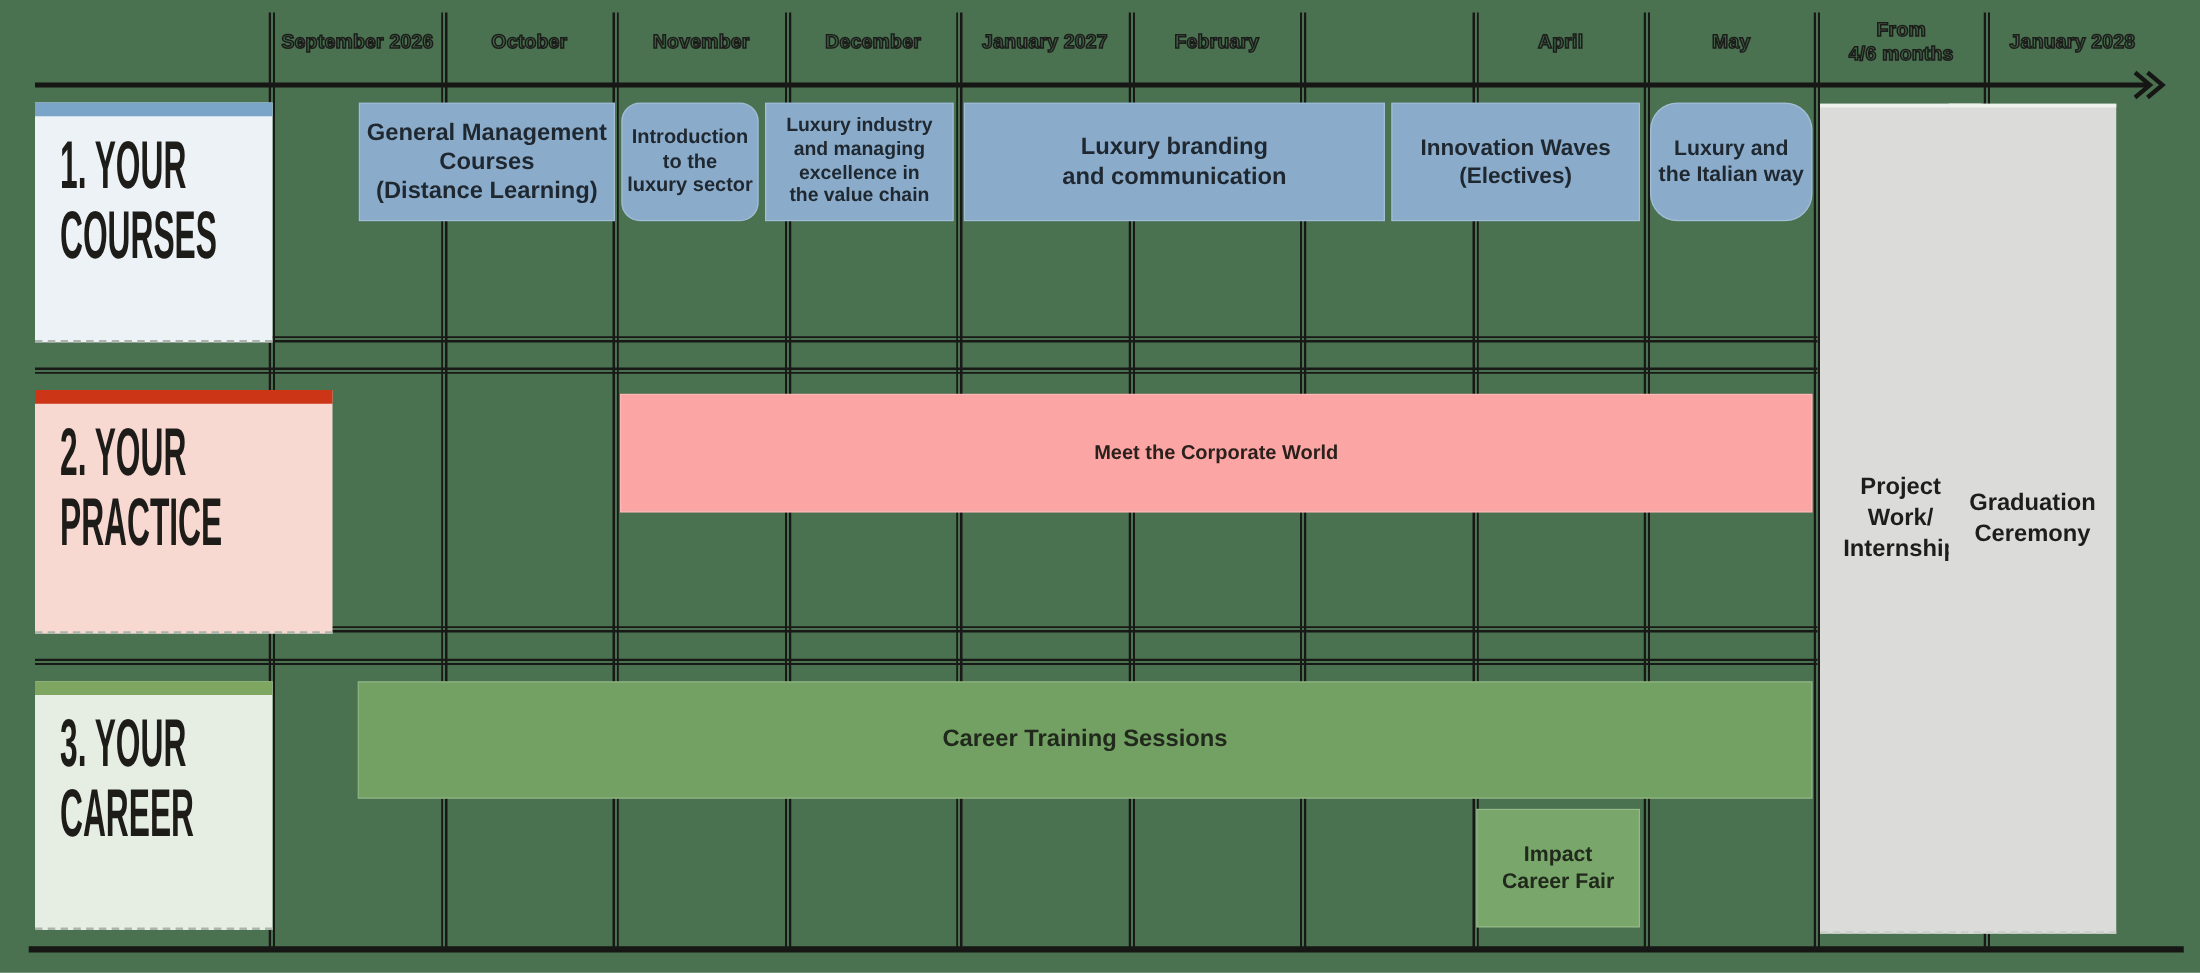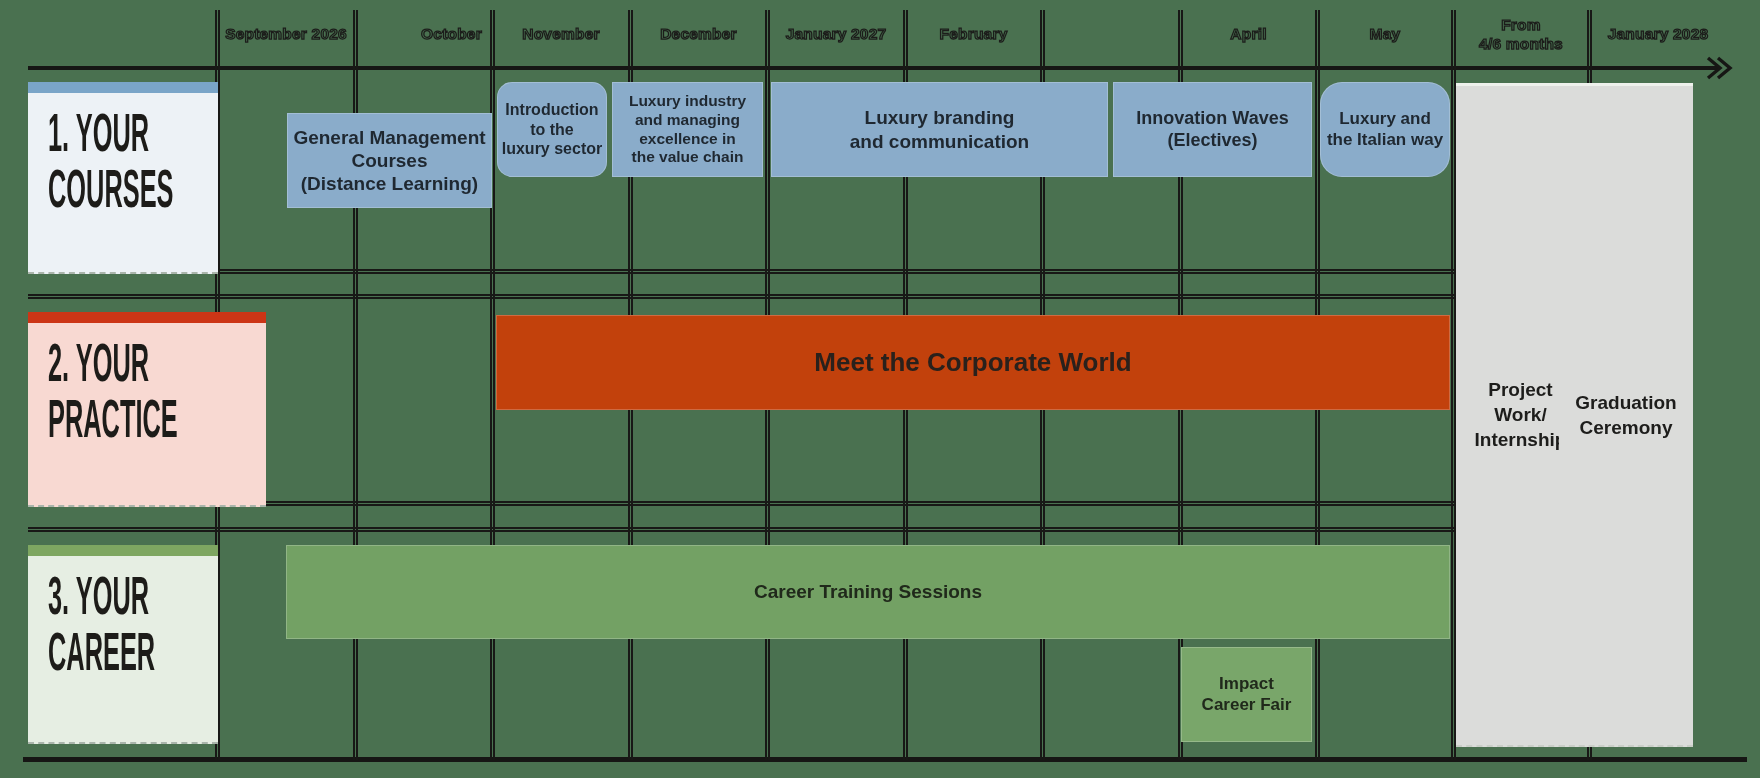--- a/index.html
+++ b/index.html
@@ -58,52 +58,52 @@
     <div class="vline" style="left: 489.5px; top: 10px; height: 750px;"></div>
     <div class="vline" style="left: 627.5px; top: 10px; height: 750px;"></div>
     <div class="vline" style="left: 764.5px; top: 10px; height: 750px;"></div>
     <div class="vline" style="left: 902.5px; top: 10px; height: 750px;"></div>
     <div class="vline" style="left: 1039.5px; top: 10px; height: 750px;"></div>
     <div class="vline" style="left: 1177.5px; top: 10px; height: 750px;"></div>
     <div class="vline" style="left: 1314.5px; top: 10px; height: 750px;"></div>
     <div class="vline" style="left: 1450.5px; top: 10px; height: 750px;"></div>
     <div class="vline" style="left: 1586.5px; top: 10px; height: 750px;"></div>
     <div class="month" style="left: 217px; width: 138px;">September 2026</div>
-    <div class="month" style="left: 355px; width: 137px; margin-left: 28px;">October</div>
+    <div class="month" style="left: 355px; width: 137px;">October</div>
     <div class="month" style="left: 492px; width: 138px;">November</div>
     <div class="month" style="left: 630px; width: 137px;">December</div>
     <div class="month" style="left: 767px; width: 138px;">January 2027</div>
     <div class="month" style="left: 905px; width: 137px;">February</div>
     <div class="month" style="left: 1180px; width: 137px;">April</div>
     <div class="month" style="left: 1317px; width: 136px;">May</div>
     <div class="month" style="left: 1453px; width: 136px;">From
 4/6 months</div>
     <div class="month" style="left: 1589px; width: 138px;">January 2028</div>
     <div class="phasecol" style="left: 1456px; top: 83px; width: 129px; height: 659px; background: rgb(219, 220, 218); color: rgb(29, 29, 27); font-size: 19px;">Project
 Work/
 Internship</div>
     <div class="phasecol" style="left: 1559px; top: 83px; width: 134px; height: 659px; background: rgb(219, 220, 218); color: rgb(29, 29, 27); font-size: 19px;">Graduation
 Ceremony</div>
-    <div class="bar" style="left: 287px; top: 82px; width: 205px; height: 95px; background: rgb(138, 172, 202); color: rgb(31, 40, 49); font-size: 19px; margin-top: 31px;">General Management
+    <div class="bar" style="left: 287px; top: 82px; width: 205px; height: 95px; background: rgb(138, 172, 202); color: rgb(31, 40, 49); font-size: 19px;">General Management
 Courses
 (Distance Learning)</div>
     <div class="bar" style="left: 497px; top: 82px; width: 110px; height: 95px; background: rgb(138, 172, 202); color: rgb(31, 40, 49); font-size: 16px; border-radius: 15px;">Introduction
 to the
 luxury sector</div>
     <div class="bar" style="left: 612px; top: 82px; width: 151px; height: 95px; background: rgb(138, 172, 202); color: rgb(31, 40, 49); font-size: 15.5px;">Luxury industry
 and managing
 excellence in
 the value chain</div>
     <div class="bar" style="left: 771px; top: 82px; width: 337px; height: 95px; background: rgb(138, 172, 202); color: rgb(31, 40, 49); font-size: 19px;">Luxury branding
 and communication</div>
     <div class="bar" style="left: 1113px; top: 82px; width: 199px; height: 95px; background: rgb(138, 172, 202); color: rgb(31, 40, 49); font-size: 18px;">Innovation Waves
 (Electives)</div>
     <div class="bar" style="left: 1320px; top: 82px; width: 130px; height: 95px; background: rgb(138, 172, 202); color: rgb(31, 40, 49); font-size: 17px; border-radius: 22px;">Luxury and
 the Italian way</div>
-    <div class="bar" style="left: 496px; top: 315px; width: 954px; height: 95px; background: #c2410c; color: rgb(42, 33, 28); font-size: 26px;">Meet the Corporate World</div>
+    <div class="bar" style="left: 496px; top: 315px; width: 954px; height: 95px; background: #fca5a5; color: rgb(42, 33, 28); font-size: 16px;">Meet the Corporate World</div>
     <div class="bar" style="left: 286px; top: 545px; width: 1164px; height: 94px; background: rgb(115, 161, 100); color: rgb(32, 41, 27); font-size: 19px;">Career Training Sessions</div>
     <div class="bar" style="left: 1181px; top: 647px; width: 131px; height: 95px; background: rgb(121, 166, 106); color: rgb(32, 41, 27); font-size: 17px;">Impact
 Career Fair</div>
     <div class="rowcard" style="left: 28px; top: 82px; width: 190px; height: 190px; background: rgb(237, 242, 246);">
       <div class="accent" style="background: rgb(122, 165, 200);"></div>
       <div class="cardtext">1. YOUR
 COURSES</div>
     </div>
     <div class="rowcard" style="left: 28px; top: 312px; width: 190px; height: 193px; background: rgb(248, 217, 210); padding-left: 48px;">
       <div class="accent" style="background: rgb(204, 53, 22);"></div>

